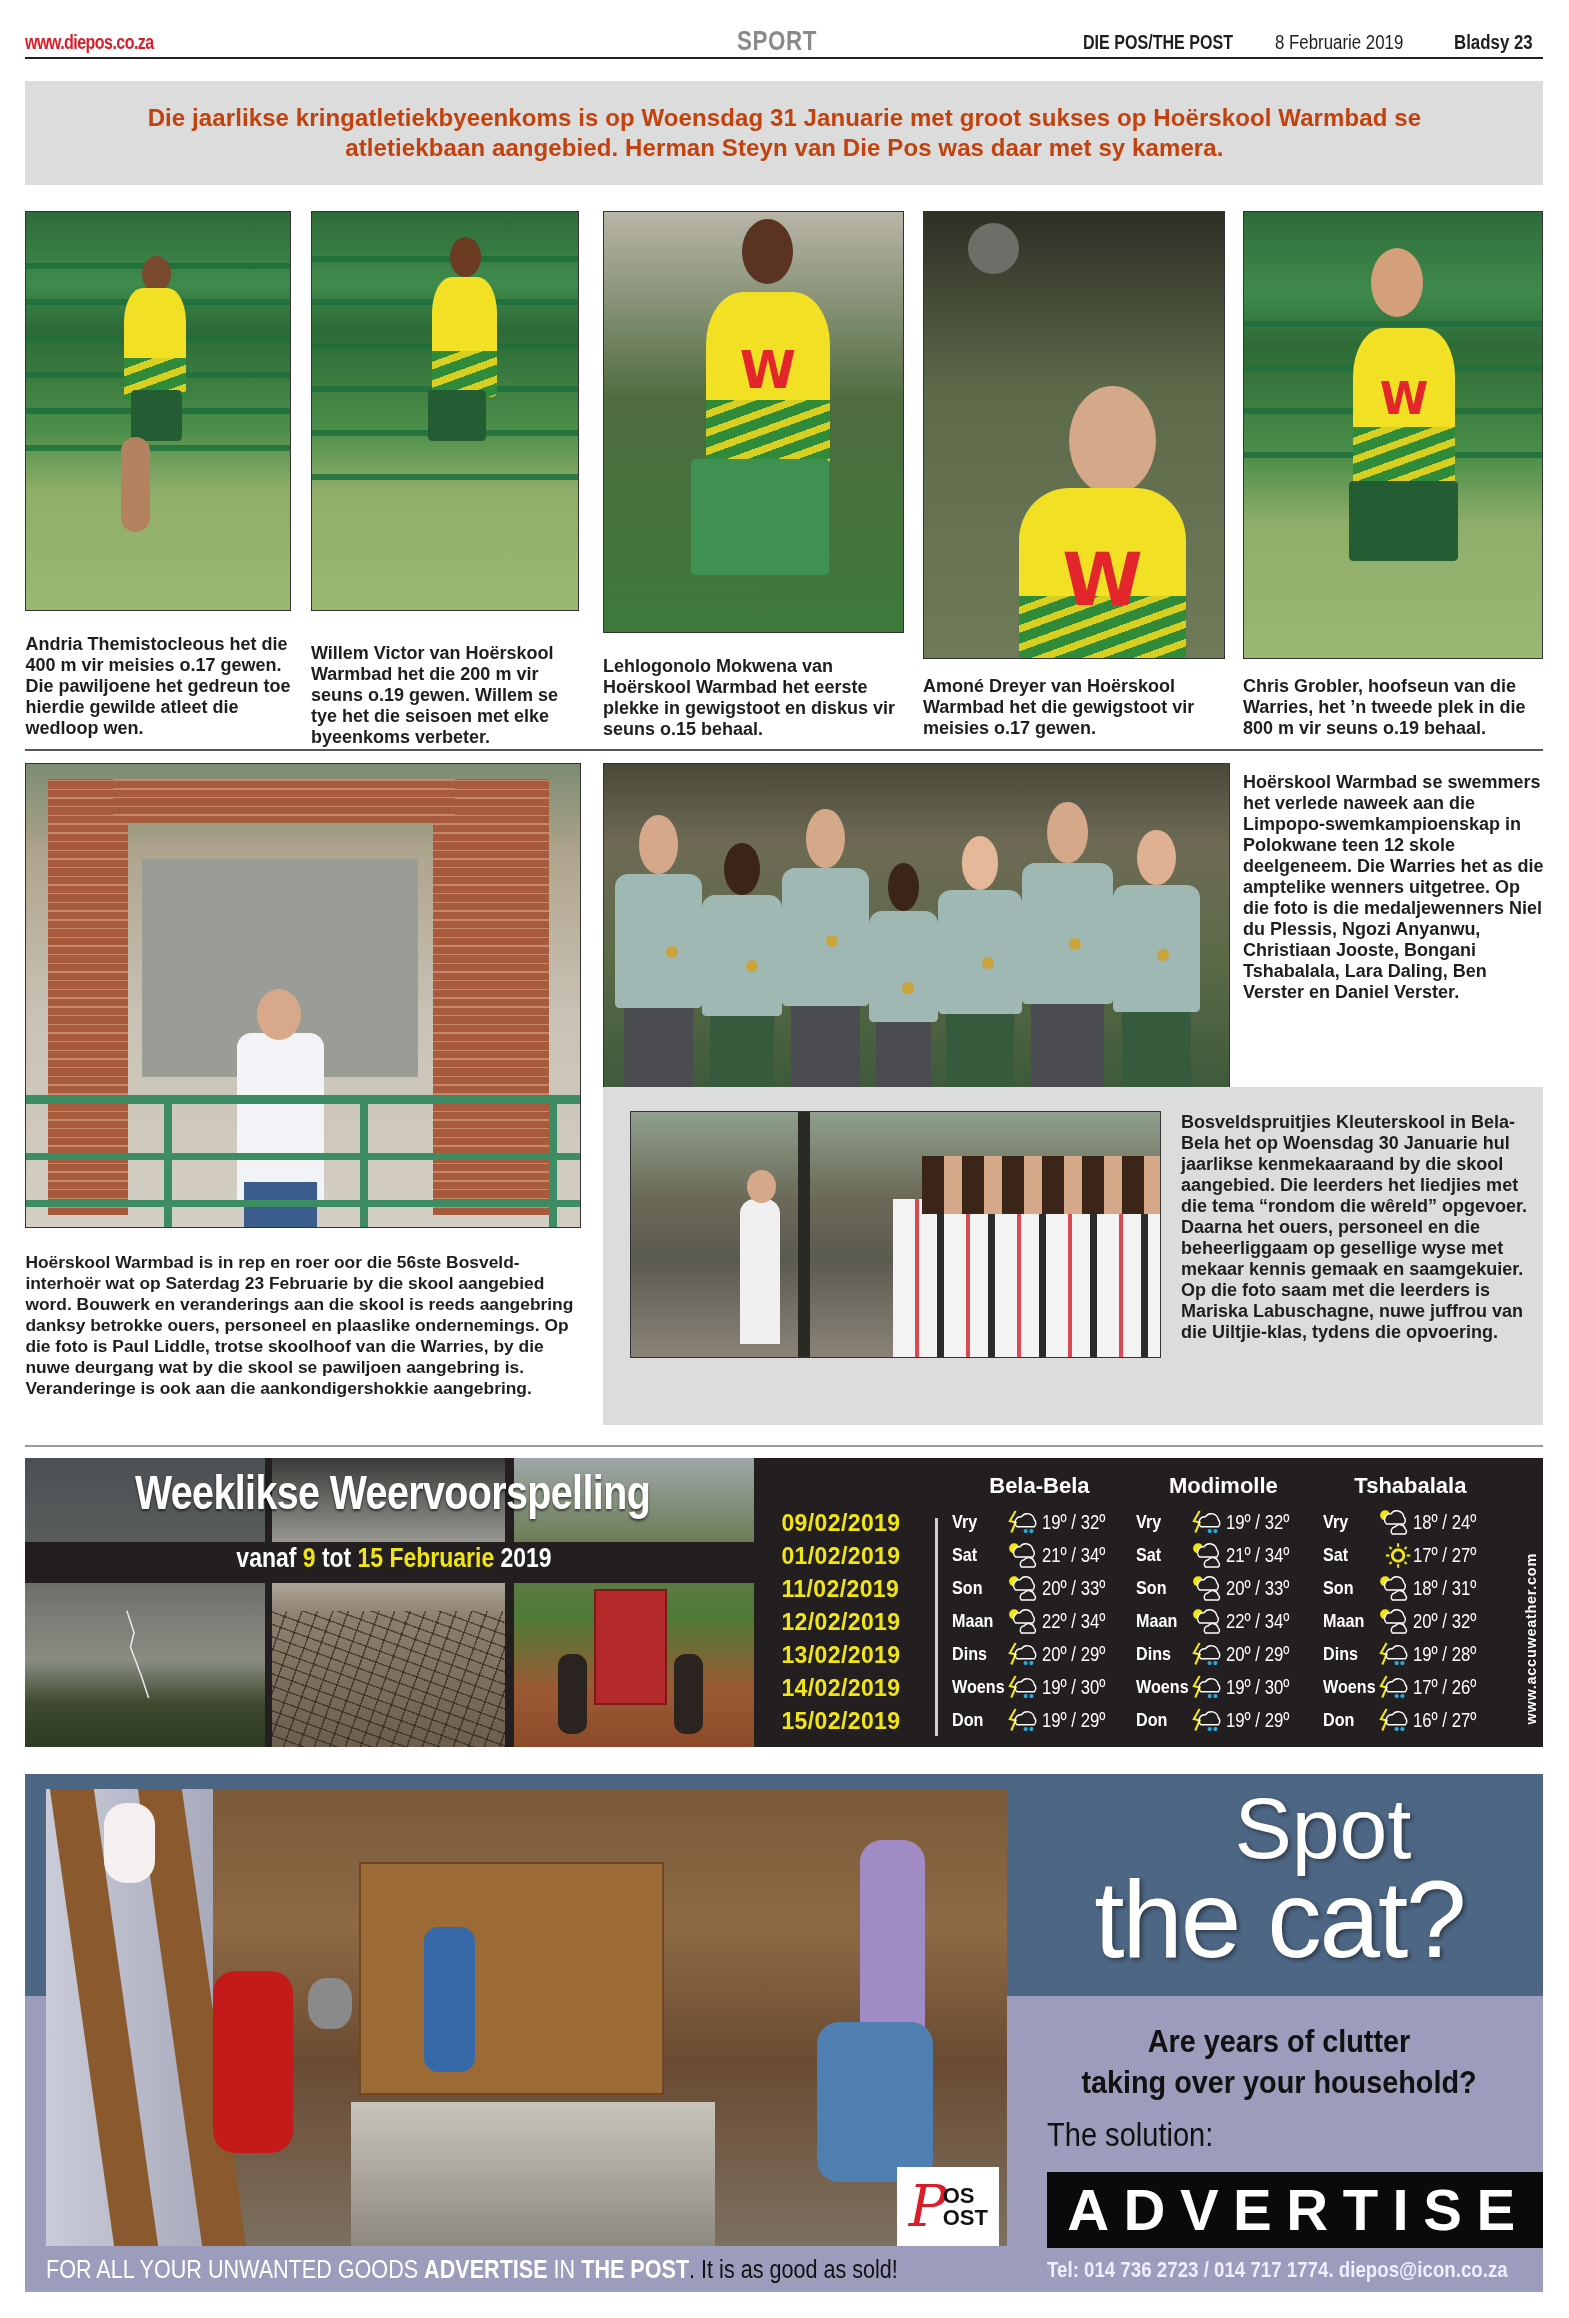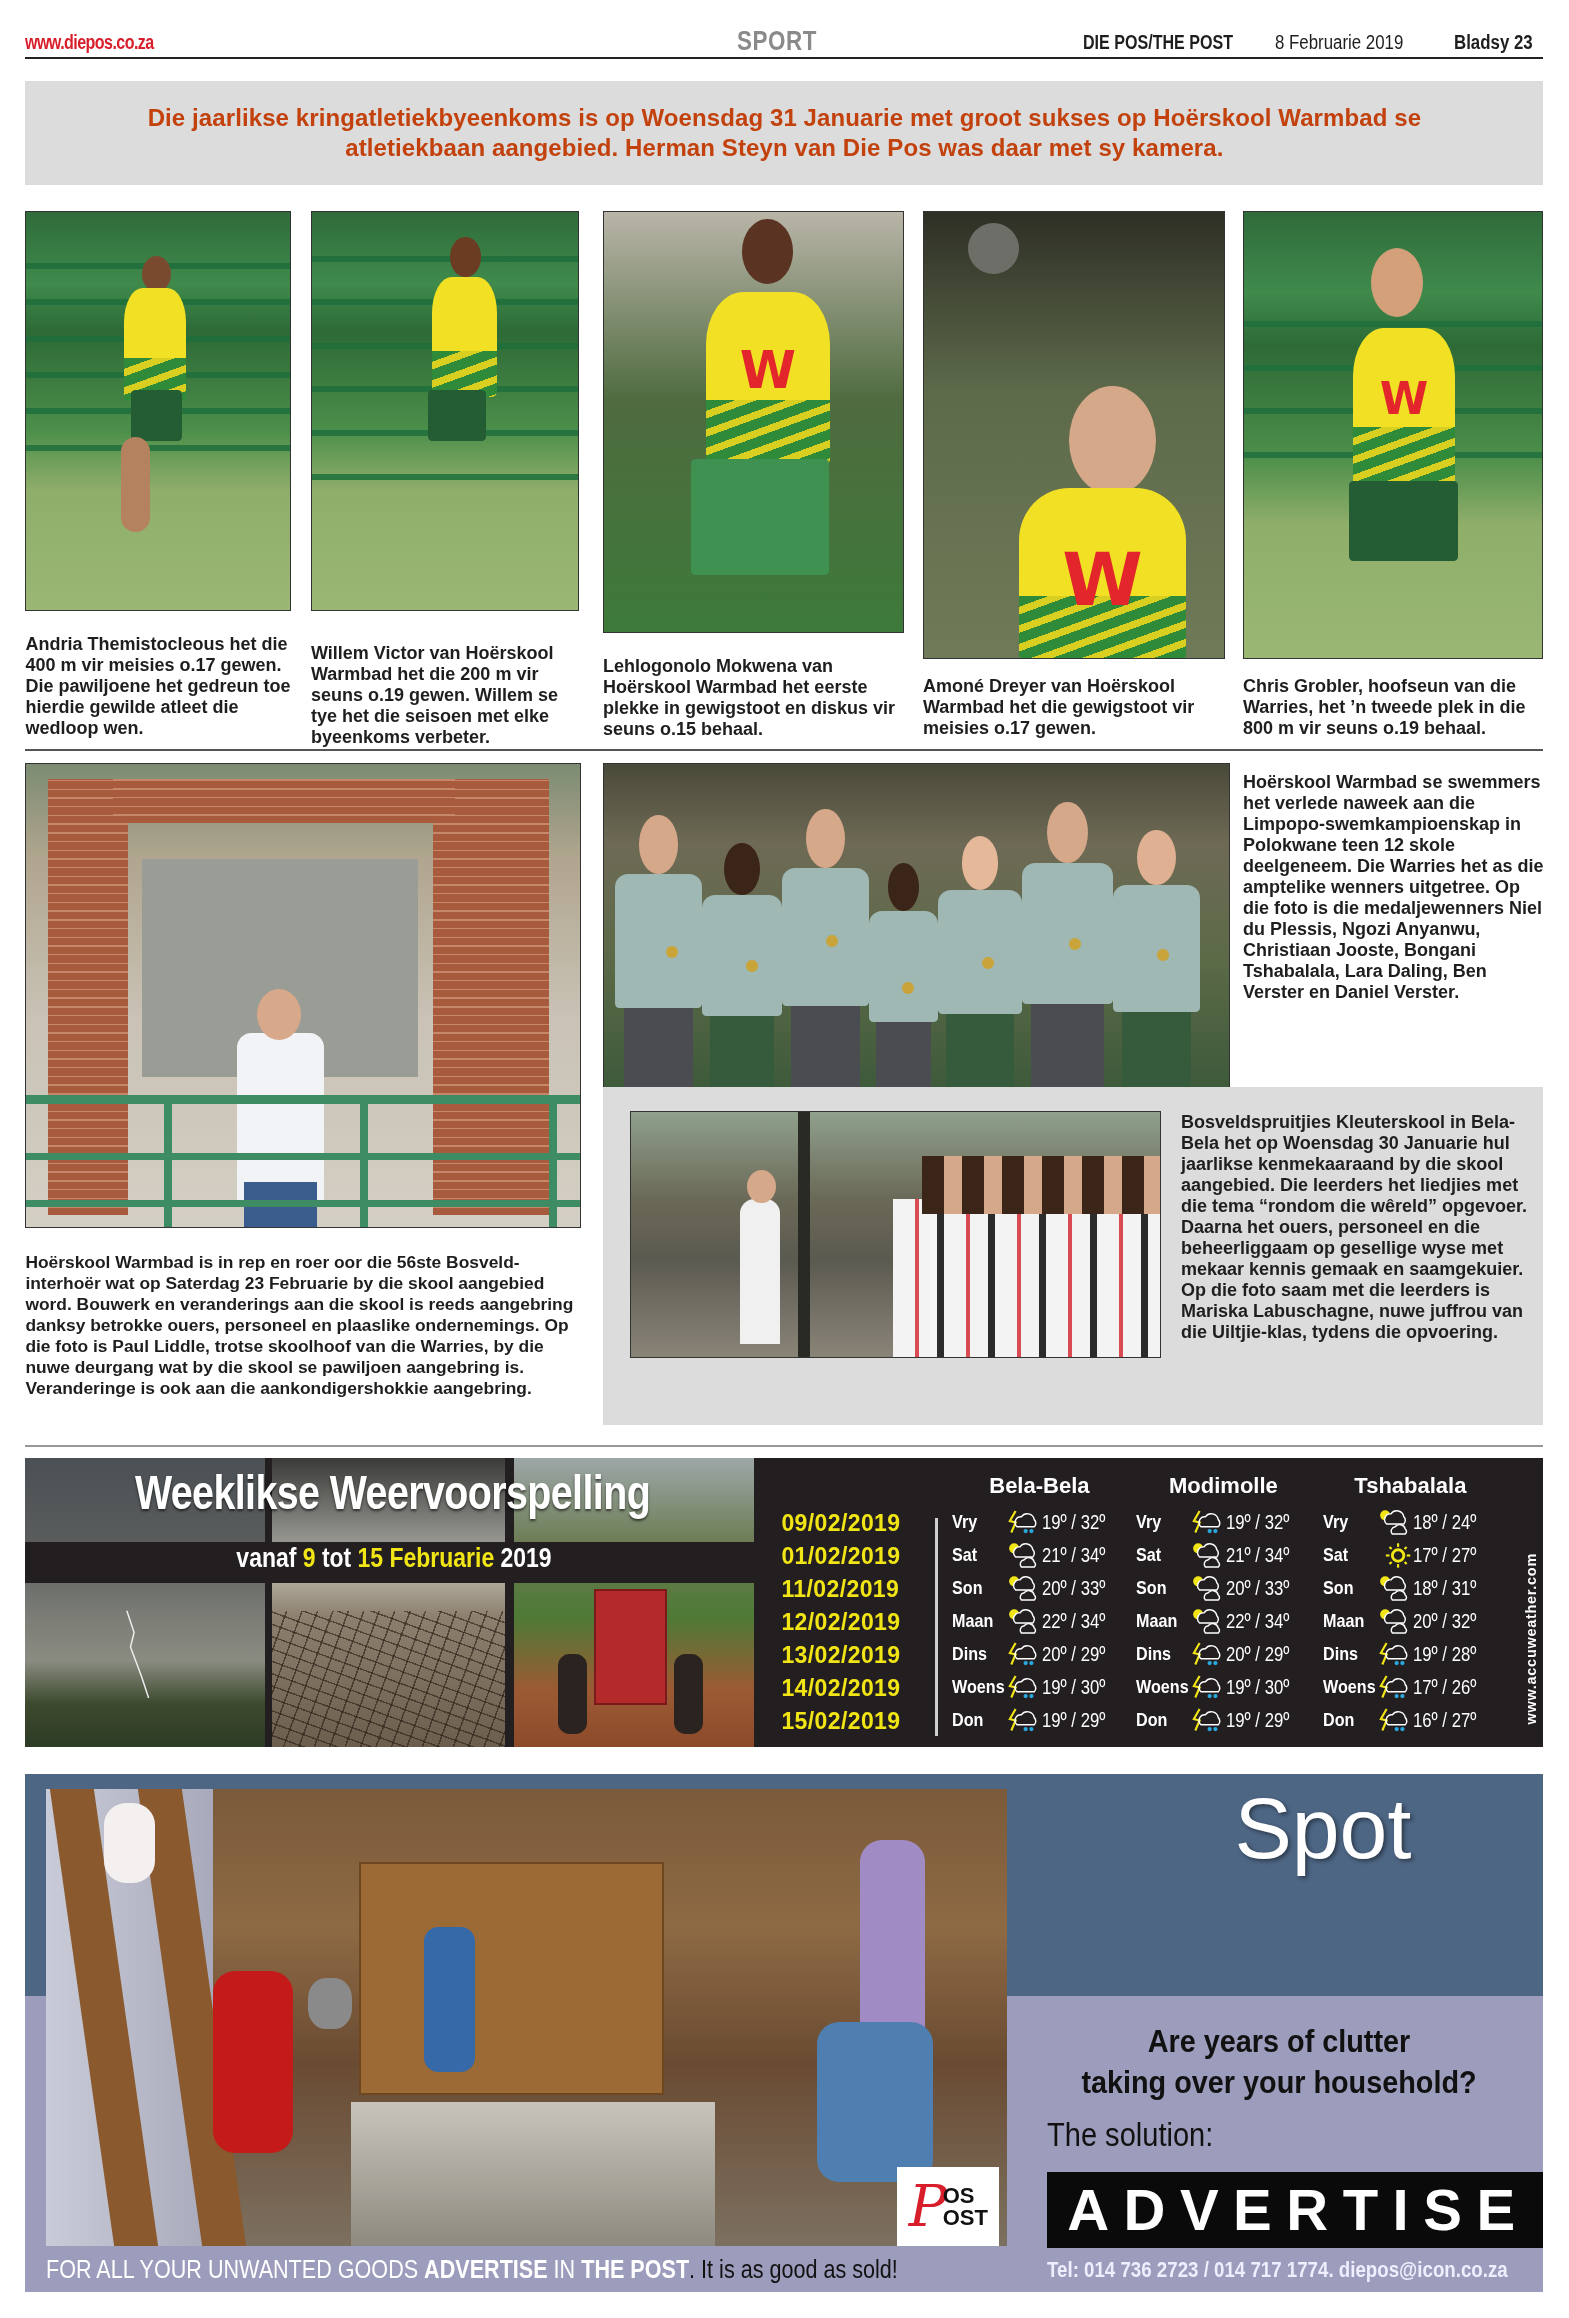--- a/index.html
+++ b/index.html
@@ -515,20 +515,21 @@
   </div>
   <div class="ad-logo">
     <span class="logo-p">P</span>
     <span>
       <div class="logo-txt">OS</div>
       <div class="logo-txt">OST</div>
     </span>
   </div>
   <div class="ad-headline">
     <div class="ad-spot">Spot</div>
+    <div class="ad-thecat">the cat?</div>
   </div>
   <div class="ad-question">
     <div>Are years of clutter</div>
     <div>taking over your household?</div>
   </div>
   <div class="ad-solution">The solution:</div>
   <div class="ad-advertise">ADVERTISE</div>
   <div class="ad-footer">
     <span>FOR ALL YOUR UNWANTED GOODS </span><b>ADVERTISE</b><span> IN </span><b>THE POST</b><span class="dark">. It is as good as sold!</span>
   </div>

